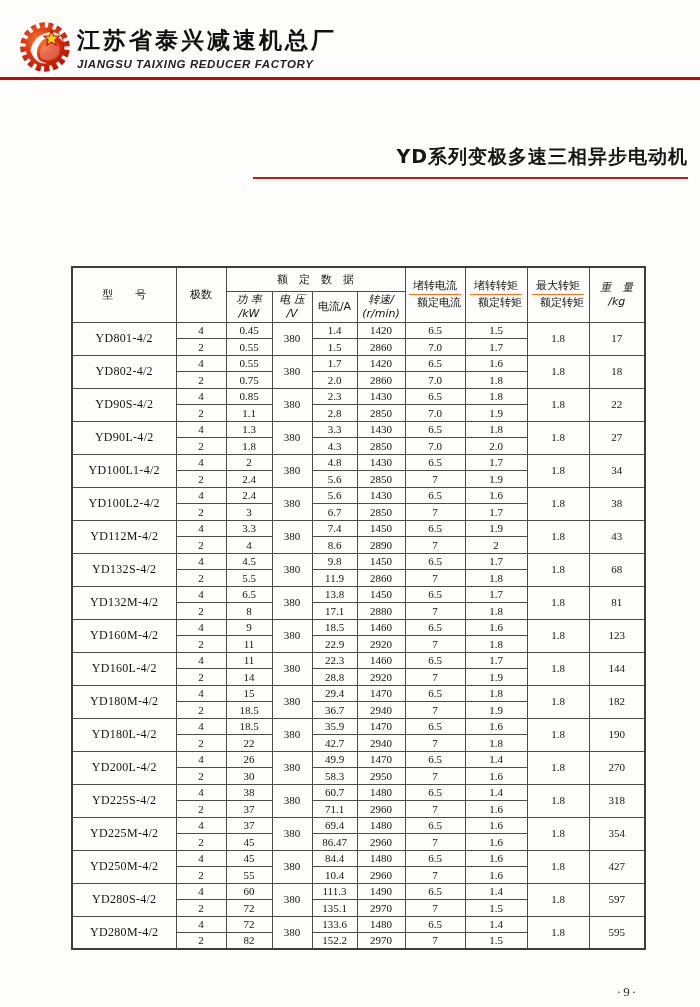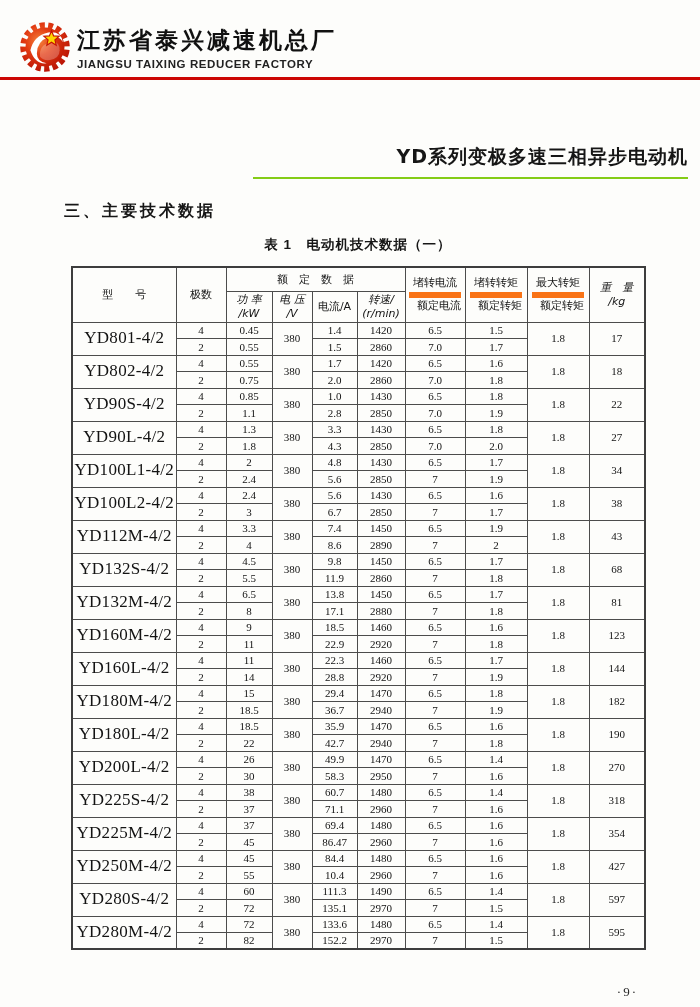--- a/index.html
+++ b/index.html
@@ -17,28 +17,28 @@
   .letterhead { position:absolute; top:0; left:0; width:700px; height:69px; }
   .logo { position:absolute; left:19px; top:21px; width:52px; height:52px; }
   .company { position:absolute; left:77px; top:26px; }
   .company-cn {
     font-size:23px; font-weight:bold; letter-spacing:3px;
     color:#111; line-height:1.25;
     font-family:"DejaVu Sans","Liberation Sans",sans-serif;
   }
   .company-en {
     font-size:11.5px; font-weight:bold; letter-spacing:0.6px;
-    color:#222; margin-top:3px;
+    color:#222; margin-top:3px;font-style:italic;
   }
   .red-rule { position:absolute; top:77px; left:0; width:700px; height:3px; background:#cc0603; }
   
   .doc-title-wrap {
     position:absolute; top:144px; left:253px; width:435px;
     text-align:right;
-    border-bottom:2px solid #84cc16;
+    border-bottom:2px solid #b91c1c;
     padding-bottom:7px;
   }
   .doc-title {
     font-size:19px; font-weight:bold; letter-spacing:1px;
     color:#161616;
     font-family:"DejaVu Sans","Liberation Sans",sans-serif;
   }
   
   .section-heading {
     position:absolute; top:201px; left:64px;
@@ -66,24 +66,24 @@
   table.spec { border:2px solid #3d3d3d; }
   table.spec thead th {
     font-family:"DejaVu Sans","Liberation Sans",sans-serif;
     font-weight:normal;
     font-size:11px;
     line-height:1.2;
   }
   tr.h1 th { height:24px; }
   tr.h2 th { height:31px; }
   tbody td { height:16.5px; line-height:1.1; }
-  td.c-model { font-size:17px; letter-spacing:0.3px; }
+  td.c-model { font-size:12px; letter-spacing:0.3px; }
   .two-line { display:block; line-height:1.25;font-style:italic; }
   .frac { display:inline-block; line-height:1.3; }
-  .frac .num { display:block; border-bottom:6px solid #f97316; padding:0 2px 1px; }
+  .frac .num { display:block; border-bottom:1px solid #f97316; padding:0 2px 1px; }
   .frac .den { display:block; padding-top:1px;margin-left:8px; }
   
   .page-number {
     position:absolute; top:984px; right:62px;
     font-size:13px; color:#2a2a2a; letter-spacing:2px;
     font-family:"Liberation Serif", serif;
   }
 </style>
 </head>
 <body>
@@ -112,22 +112,20 @@
       <div class="company-cn">江苏省泰兴减速机总厂</div>
       <div class="company-en">JIANGSU TAIXING REDUCER FACTORY</div>
     </div>
   </div>
   <div class="red-rule"></div>
 
   <div class="doc-title-wrap">
     <span class="doc-title">YD系列变极多速三相异步电动机</span>
   </div>
 
-  <div class="section-heading">三、主要技术数据</div>
-  <div class="table-caption">表 1　电动机技术数据（一）</div>
 
   <table class="spec">
     <colgroup>
       <col style="width:104px">
         <col style="width:50px">
         <col style="width:46px">
       <col style="width:40px">
         <col style="width:45px">
         <col style="width:48px">
       <col style="width:60px">
@@ -218,21 +216,21 @@
           <td>2.0</td>
           <td>2860</td>
           <td>7.0</td>
           <td>1.8</td>
         </tr>
         <tr>
           <td class="c-model" rowspan="2">YD90S-4/2</td>
           <td>4</td>
           <td>0.85</td>
           <td rowspan="2">380</td>
-          <td>1.0</td>
+          <td>2.3</td>
           <td>1430</td>
           <td>6.5</td>
           <td>1.8</td>
           <td rowspan="2">1.8</td>
           <td rowspan="2">22</td>
         </tr>
         <tr>
           <td>2</td>
           <td>1.1</td>
           <td>2.8</td>

